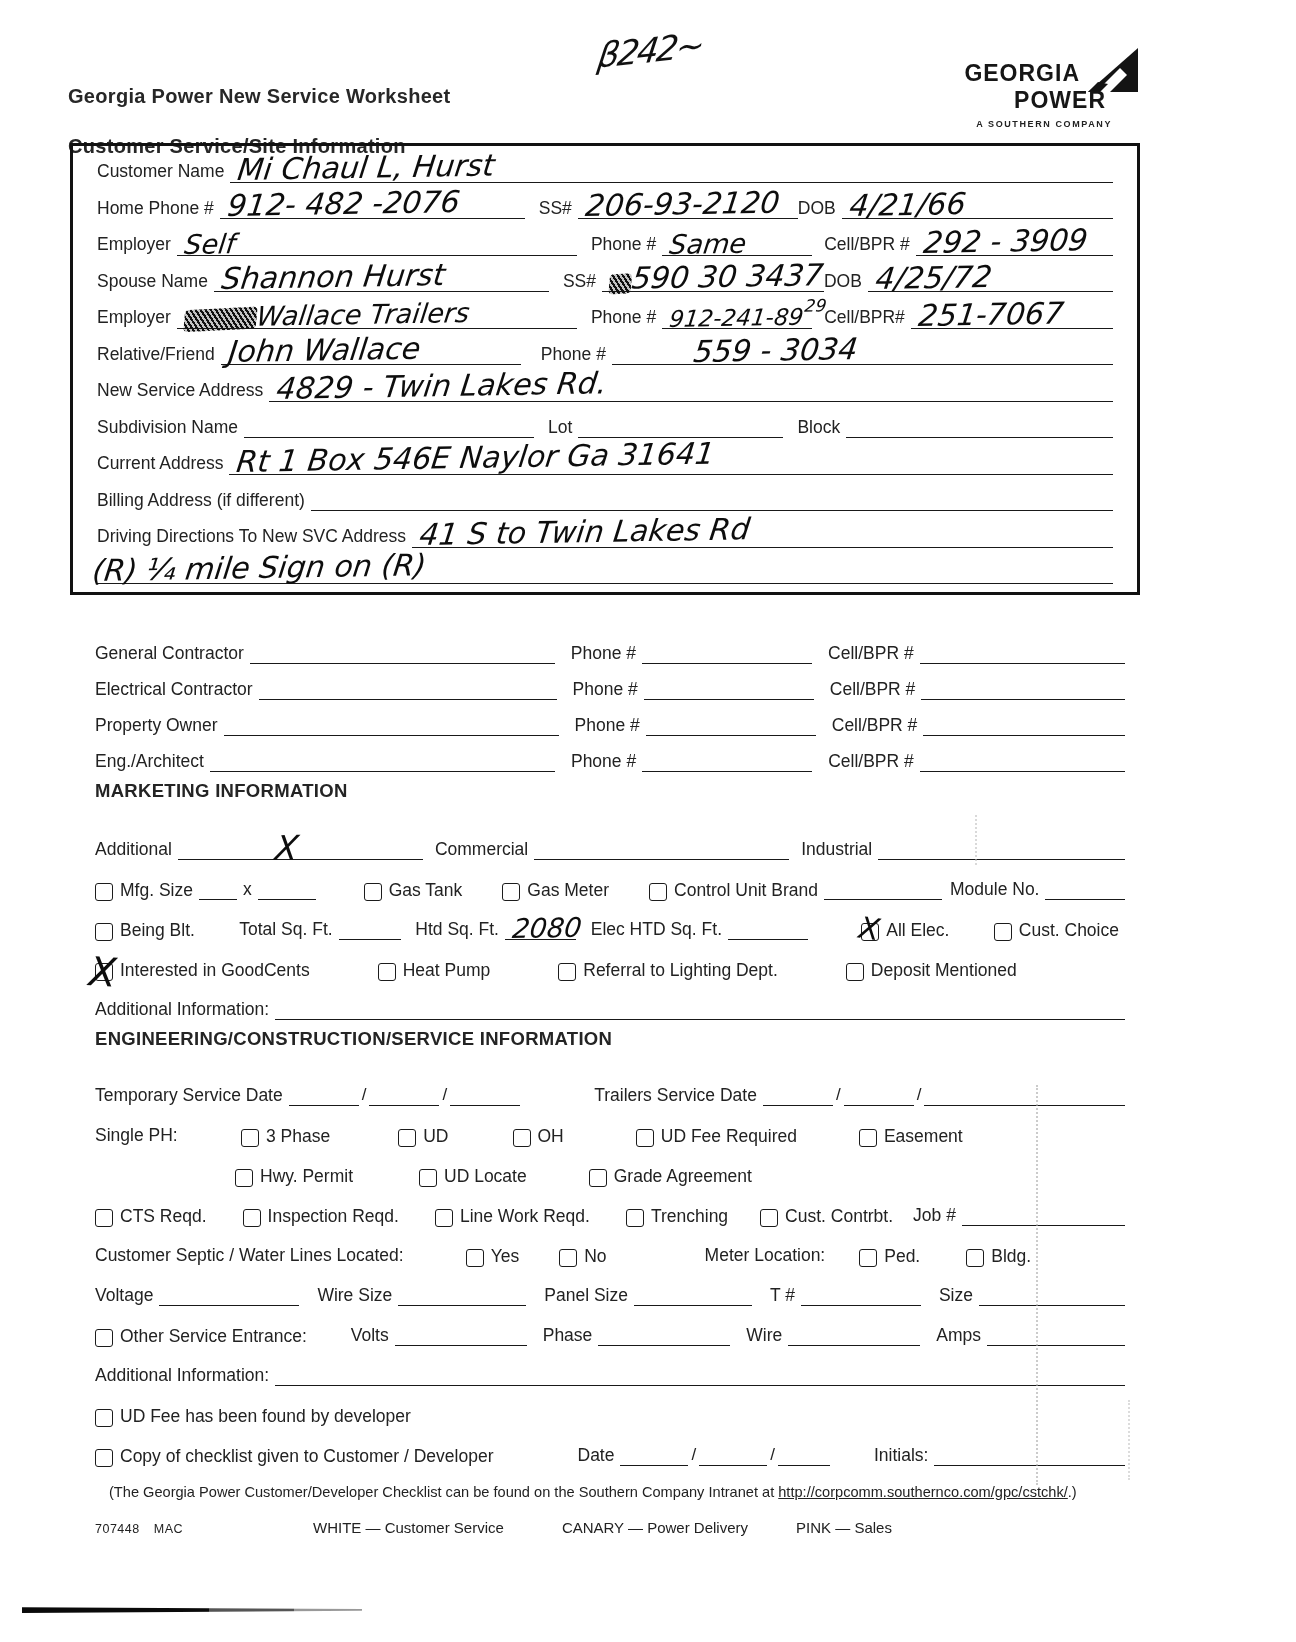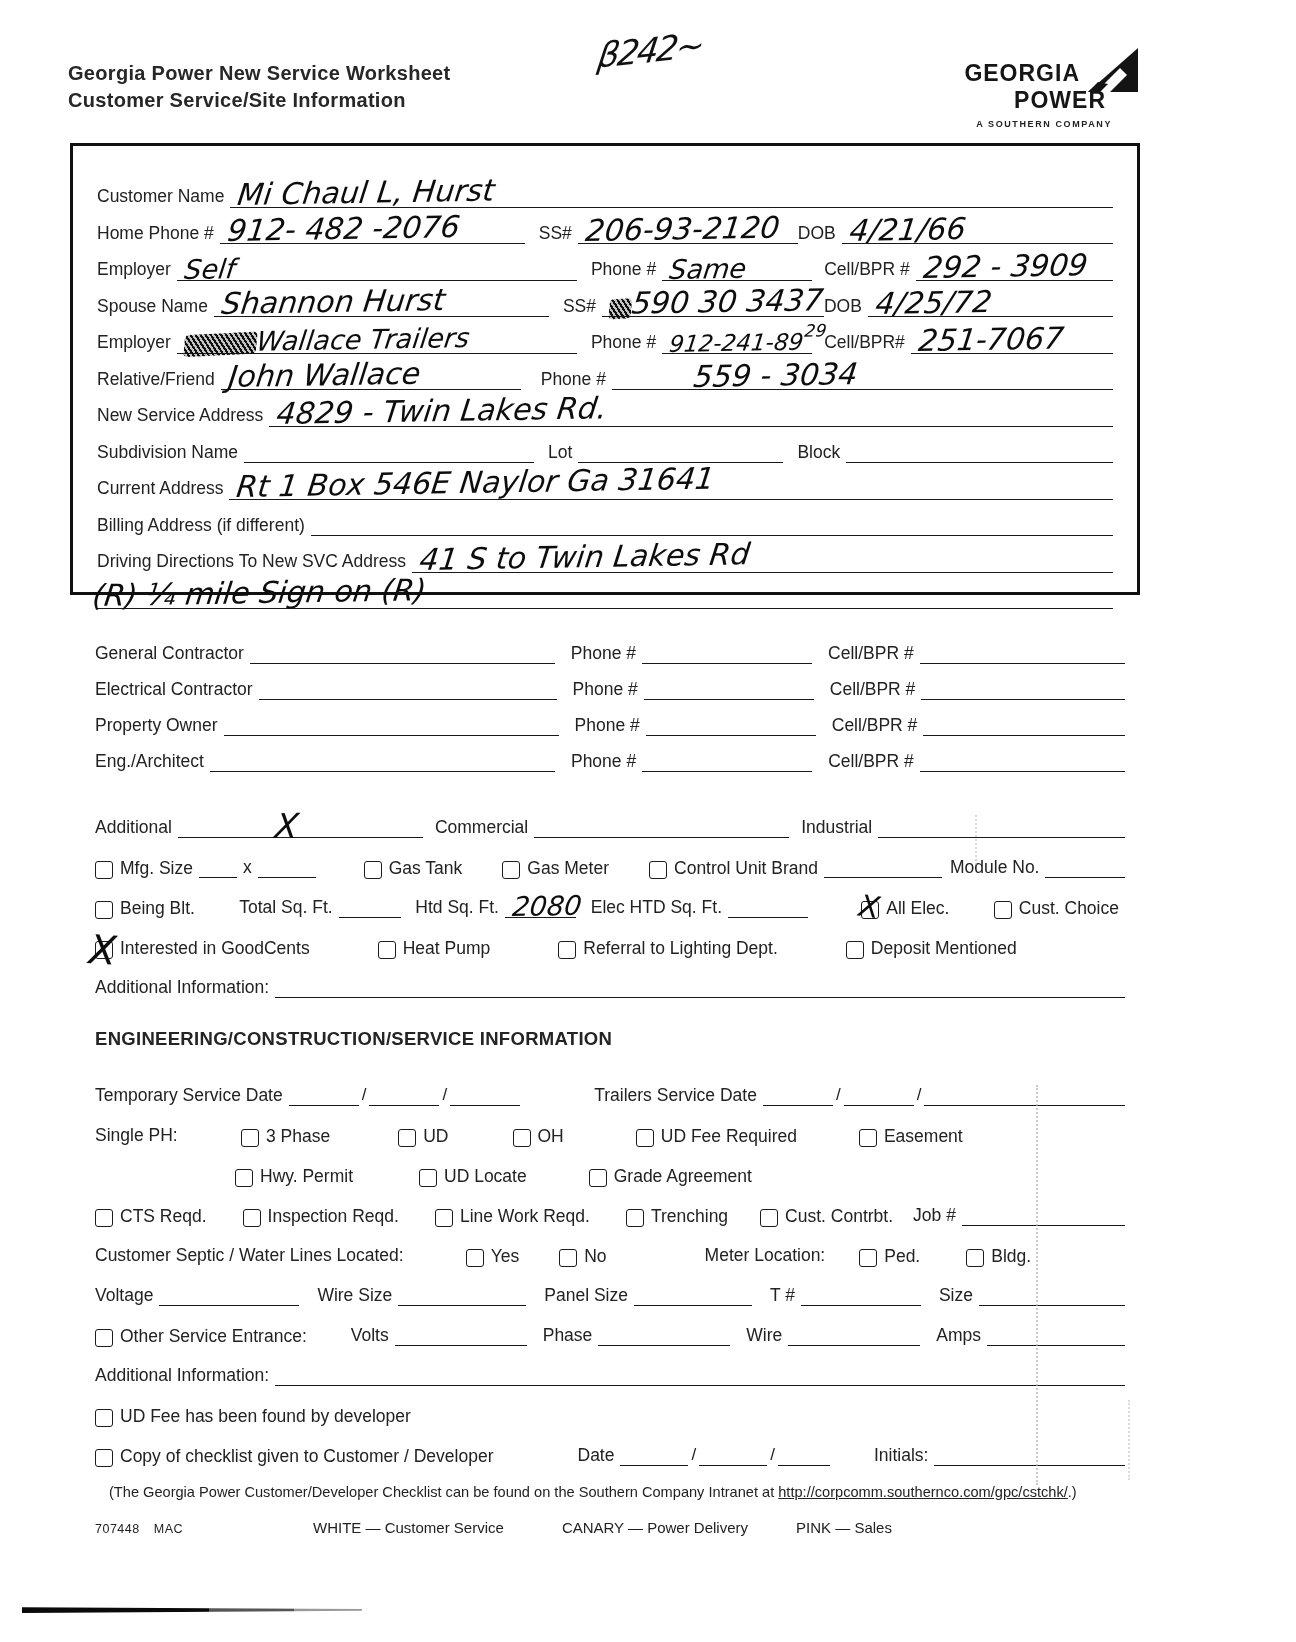--- a/index.html
+++ b/index.html
@@ -8,21 +8,21 @@
     background:#ffffff;
     font-family:"Liberation Sans",sans-serif;
     color:#1e1e1e;
     position:relative;overflow:hidden;
     -webkit-font-smoothing:antialiased;
   }
   .page{position:absolute;inset:0;}
 
   
   .hdr{position:absolute;left:68px;top:60px;width:1160px;}
-  .title{font-size:20px;font-weight:bold;color:#272727;letter-spacing:.3px;line-height:1.35;}
+  .title{font-size:20px;font-weight:bold;color:#272727;letter-spacing:.3px;line-height:1.35;margin-top:23px;}
   .scribble-top{
     position:absolute;left:530px;top:-30px;font-size:34px;
     transform:rotate(-6deg) skewX(-14deg);
     font-family:"DejaVu Sans",sans-serif;font-style:italic;color:#111;
     letter-spacing:-2px;white-space:nowrap;
   }
   .logo{position:absolute;right:90px;top:-12px;width:185px;text-align:right;}
   .logo-row{display:flex;align-items:flex-start;justify-content:flex-end;gap:6px;}
   .logo-txt1{font-size:23px;font-weight:bold;color:#161616;letter-spacing:1px;margin-top:12px;}
   .logo-txt2{font-size:23px;font-weight:bold;color:#161616;letter-spacing:1px;margin-top:-7px;padding-right:32px;}
@@ -48,21 +48,21 @@
   .scrib{
     display:inline-block;vertical-align:bottom;border-radius:4px;
     background:repeating-linear-gradient(55deg,#111 0 2px,rgba(17,17,17,.25) 2px 4px);
     transform:rotate(-2deg);
   }
 
   
   .box{
     position:absolute;left:70px;top:143px;width:1070px;height:452px;
     border:3px solid #111;box-sizing:border-box;
-    padding:25px 24px 0 24px;
+    padding:0 24px 0 24px;
   }
   .box .row{height:36.5px;}
 
   
   .sect{position:absolute;left:95px;width:1030px;}
   .contractors{top:628px;}
   .contractors .row{height:36px;}
   .heading{font-size:18.5px;font-weight:bold;color:#242424;letter-spacing:.3px;}
   .mkt{top:780px;}
   .mkt .row{height:40px;}
@@ -292,20 +292,21 @@
       <span class="gap" style="width:16px"></span>
       <span class="lbl">Phone #</span>
       <span class="line" style="width:170px"></span>
       <span class="gap" style="width:16px"></span>
       <span class="lbl">Cell/BPR #</span>
       <span class="line fill"></span>
     </div>
   </div>
 
   <div class="sect mkt">
+    <div class="heading">MARKETING INFORMATION</div>
 
     <div class="row" style="margin-top:18px">
       <span class="lbl">Additional</span>
       <span class="line" style="width:245px">
         <span class="hw hwx-line" style="left:95px">X</span>
       </span>
       <span class="gap" style="width:12px"></span>
       <span class="lbl">Commercial</span>
       <span class="line" style="width:255px"></span>
       <span class="gap" style="width:12px"></span>

